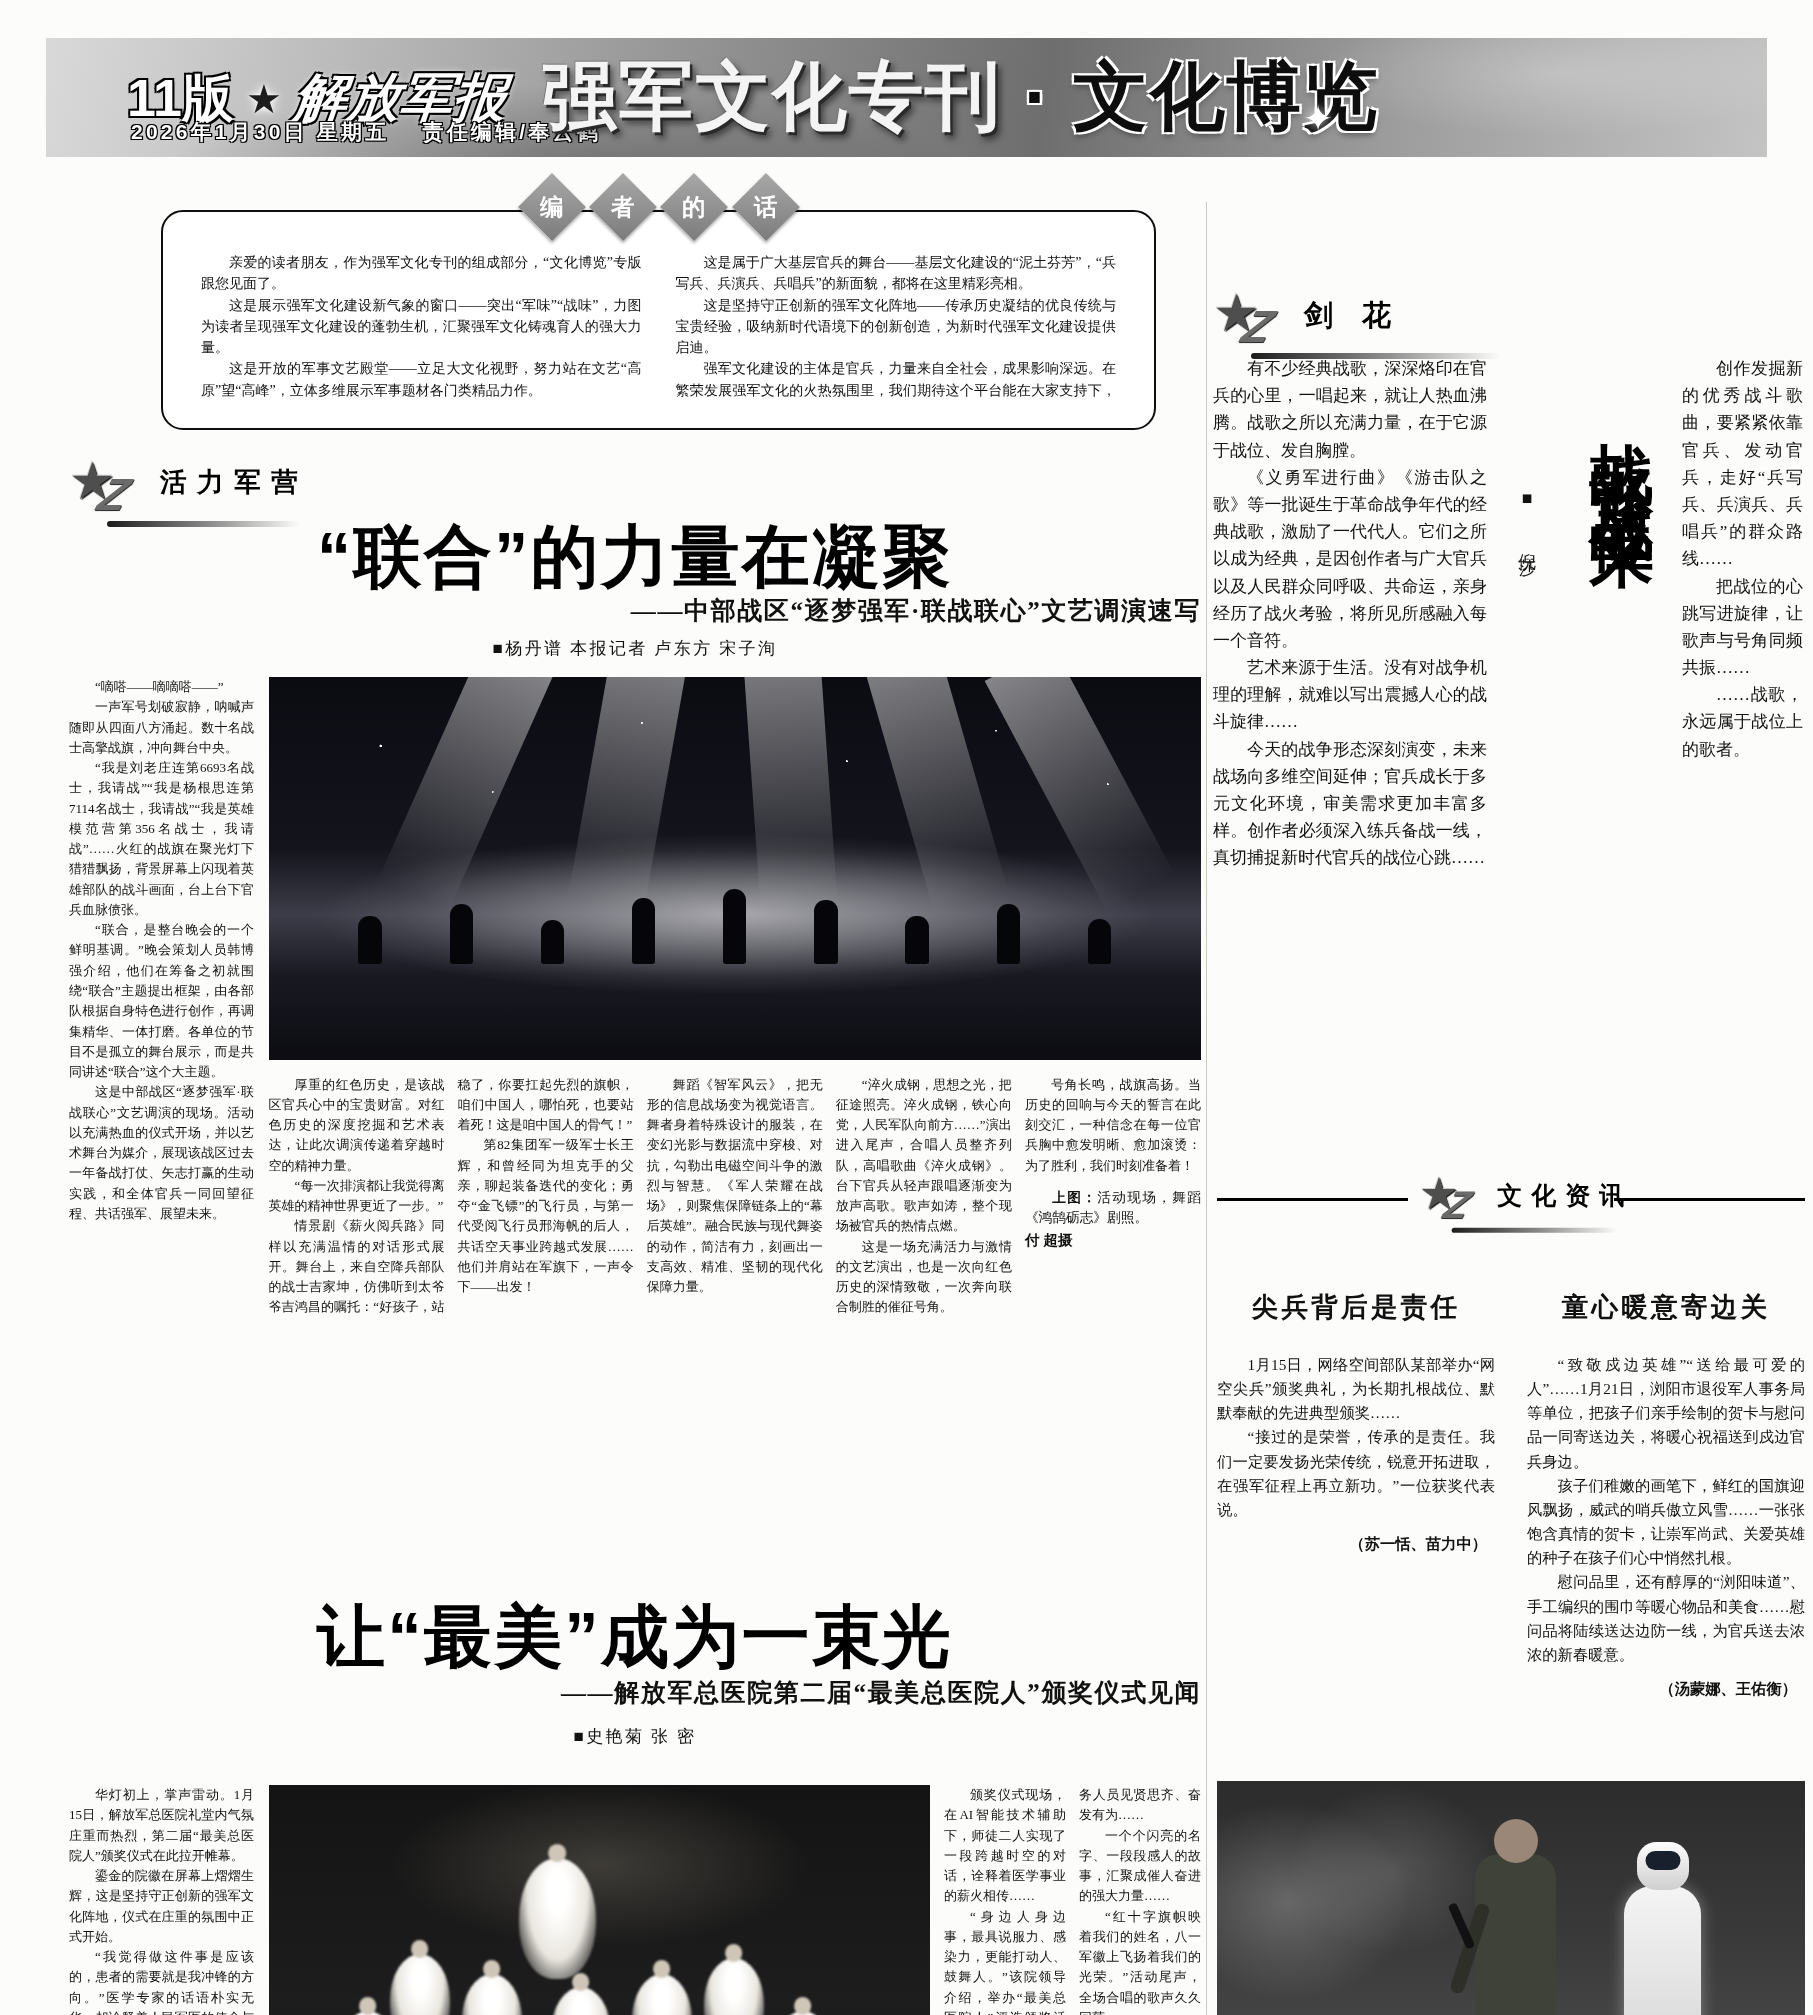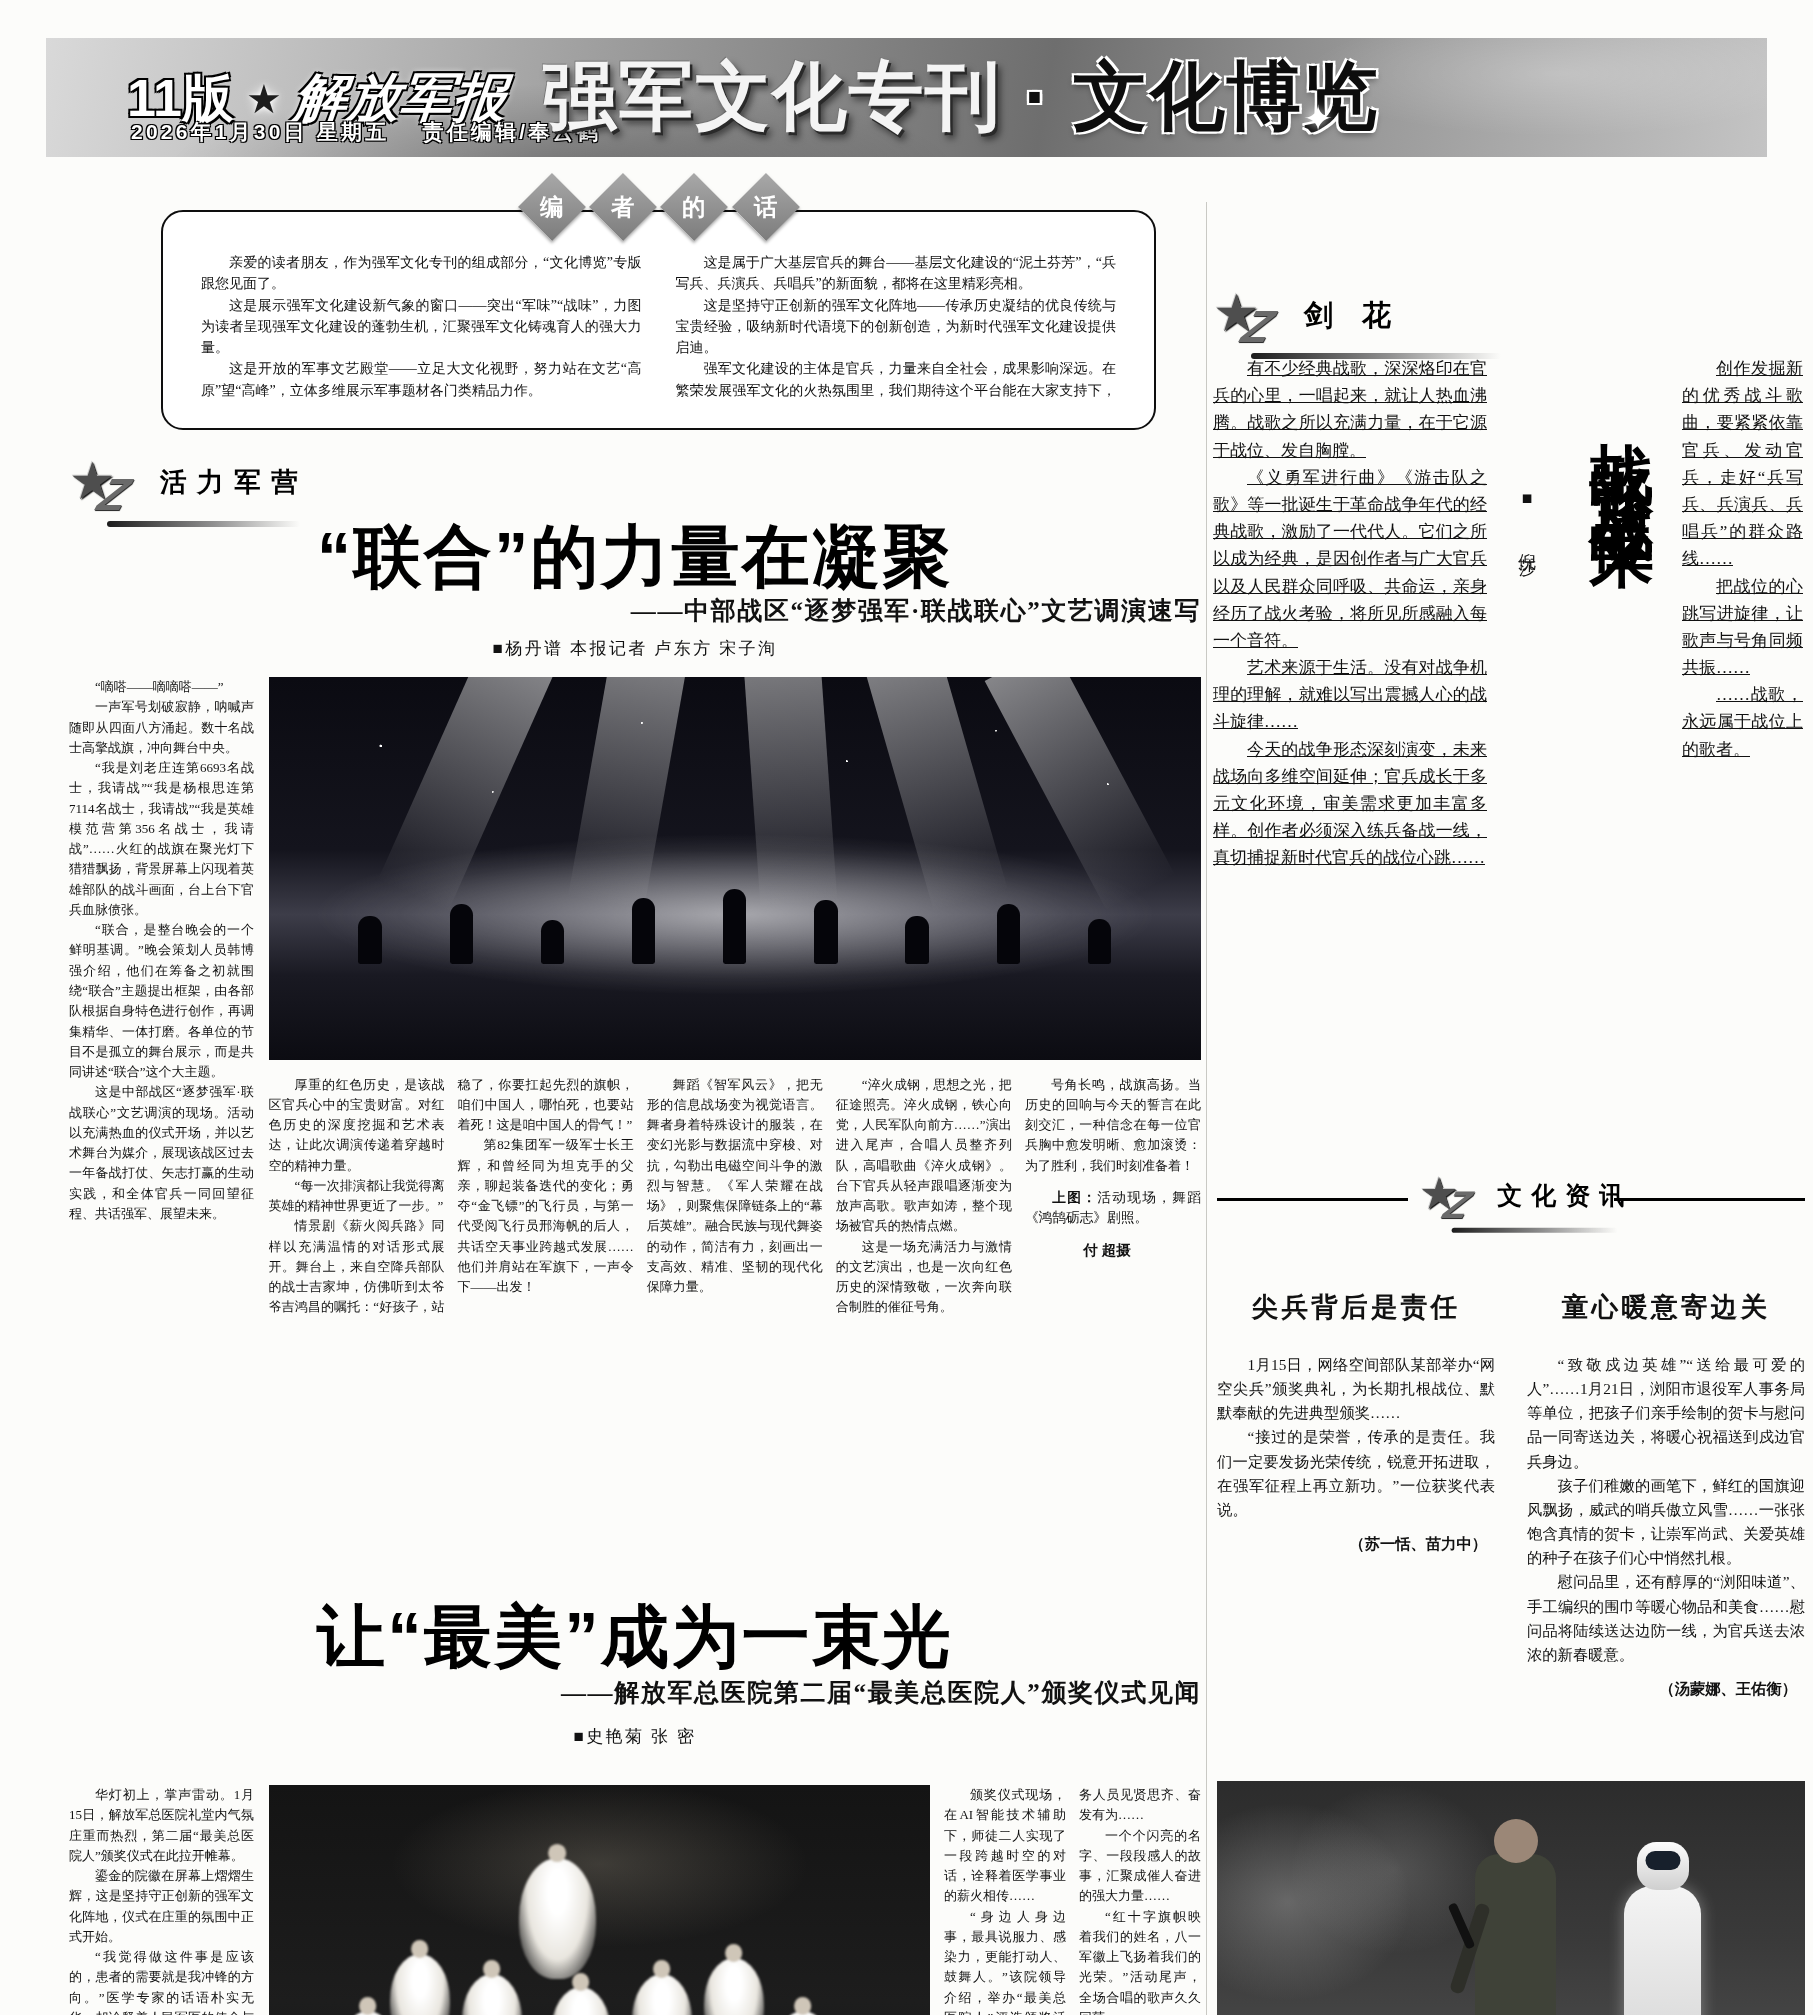--- a/index.html
+++ b/index.html
@@ -52,21 +52,21 @@
   .azlogo .bar { position:absolute; left:38px; top:66px; width:193px; height:6px;
     background:linear-gradient(to right,#1c1c1c,#8f8f8f 55%,rgba(160,160,160,0)); border-radius:3.2px; }
 
   
   .btxt p { text-indent:2em; text-align:justify; }
   .headline { text-align:center; font:900 68px "Liberation Sans",sans-serif; letter-spacing:2.4px; color:#000; white-space:nowrap; }
   .subhead  { text-align:right; font:700 25px "Liberation Serif",serif; letter-spacing:1.6px; }
   .byline   { text-align:center; font:400 17px "Liberation Serif",serif; letter-spacing:2.4px; }
   .caption  { font-size:13.7px; line-height:1.5; text-align:justify; margin-top:12px; }
   .cap-label{ font-family:"Liberation Sans",sans-serif; font-weight:700; }
-  .credit   { font:700 14.5px "Liberation Sans",sans-serif; text-align:center; padding-right:12px; margin-top:12px; }
+  .credit   { font:700 14.5px "Liberation Sans",sans-serif; text-align:left; padding-right:12px; margin-top:2px; }
 
   
   .a1-body { left:69px; top:677px; width:1132px; height:846px; display:grid;
     grid-template-columns:185px 1fr; column-gap:14.5px; }
   .a1-col1 { font-size:13px; line-height:1.56; height:846px; overflow:hidden; }
   .photo-stage { position:relative; width:100%; height:383px; background:
       radial-gradient(circle 2.4px at 12% 18%, #fff 0 1.2px, transparent 1.6px),
       radial-gradient(circle 2px at 24% 30%, #ddd 0 0.8px, transparent 1.2px),
       radial-gradient(circle 2px at 40% 12%, #eee 0 0.8px, transparent 1.2px),
       radial-gradient(circle 2.4px at 62% 22%, #fff 0 0.8px, transparent 1.2px),
@@ -96,21 +96,21 @@
     background:radial-gradient(ellipse at 50% 28%, #fff 0 18%, #e9e6df 55%, rgba(233,230,223,.15) 85%, transparent);
     filter:blur(0.8px); }
   .dancer::before { content:""; position:absolute; left:50%; top:-13.7px; transform:translateX(-50%);
     width:17.7px; height:17.7px; border-radius:50%; background:#cfc6b8; }
   .a2-right { column-count:2; column-gap:13px; height:685px; overflow:hidden; font-size:13px; line-height:1.56; }
 
   
   .vrule { left:1206px; top:202px; width:1.2px; height:2265px; background:#c9c9c4; }
   .jh-body { left:1213px; top:355px; width:592px; height:786px; display:flex; gap:17px; }
   .jh-left { width:274px; font-size:17px; line-height:1.6; overflow:hidden; }
-  .jh-left p, .jh-right p { text-indent:2em; text-align:justify;text-decoration:underline; }
+  .jh-left p, .jh-right p { text-indent:2em; text-align:justify; }
   .jh-author { width:35px; writing-mode:vertical-rl; text-orientation:upright; font-size:17.7px; letter-spacing:5.6px; padding-top:133px; color:#111; }
   .jh-head { width:109px; writing-mode:vertical-rl; text-orientation:upright;
     font:900 64px "Liberation Serif",serif; letter-spacing:13.7px; padding-top:36px; color:#000; }
   .jh-right { width:121px; font-size:17px; line-height:1.6; overflow:hidden; }
 
   .wenhua-hdr { left:1217px; top:1161px; width:588px; height:93px; display:flex; align-items:center; gap:10.5px; }
   .wh-line { flex:1; height:2.8px; background:#000; margin-top:-16px; }
   .wenhua-hdr .azlogo { width:185px; transform:scale(.86); transform-origin:left center; }
 
   .news-row { left:1217px; top:1269px; width:588px; height:496px; display:flex; gap:32px; }

